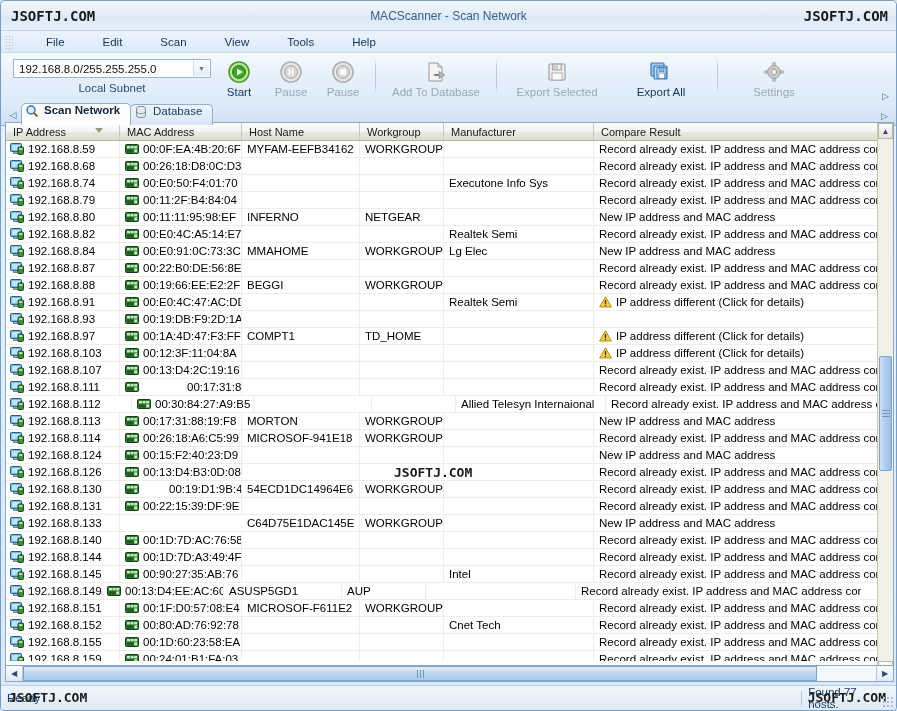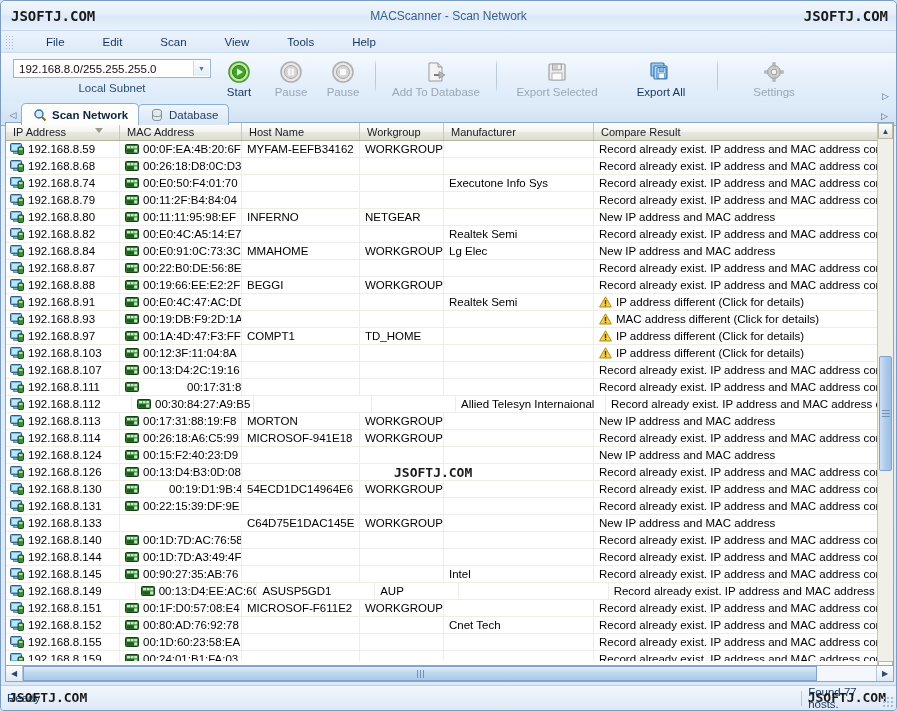--- a/index.html
+++ b/index.html
@@ -141,22 +141,22 @@
     padding-left: 4px;
     position: relative;
   }
   .tab-scroll-left {
     width: 16px; height: 20px;
     display: flex; align-items: center; justify-content: center;
     color: #4a6a8c; font-size: 9px;
   }
   .tab {
     height: 21px;
-    display: flex; align-items: center;
-    padding: 0 10px 0 11px;
+    display: flex; align-items: flex-start;
+    padding: 0 10px 0 3px;
     font-size: 11.5px;
     border: 1px solid #8fb0cf;
     border-bottom: none;
     border-radius: 5px 5px 0 0;
     margin-right: -1px;
     position: relative;
   }
   .tab.active {
     background: #fdfdfd;
     color: #10243d;
@@ -924,62 +924,98 @@
           </div>
           <div class="cell " style="width: 118px;">
             <span></span>
           </div>
           <div class="cell " style="width: 84px;">
             <span></span>
           </div>
           <div class="cell " style="width: 150px;">
             <span></span>
           </div>
+        </div>
+        <div class="row">
+          <div class="cell ip" style="width: 114px;">
+            <span class="cell-ico">
+              <svg width="14" height="12" viewBox="0 0 14 12">
+                <rect x="0.5" y="0.5" width="11" height="8" rx="1" fill="#6fb9e8" stroke="#2a5c86" stroke-width="1"></rect>
+                <rect x="2" y="2" width="8" height="5" fill="#bfe4f8"></rect>
+                <rect x="3.5" y="8.5" width="5" height="2" fill="#8fa8ba" stroke="#2a5c86" stroke-width="0.6"></rect>
+                <rect x="8" y="4" width="5.5" height="7.5" rx="1" fill="#3d8f3d" stroke="#1d4d1d" stroke-width="1"></rect>
+                <rect x="9" y="5" width="3.5" height="2" fill="#a9dea9"></rect>
+              </svg>
+            </span>
+            <span>192.168.8.97</span>
+          </div>
+          <div class="cell " style="width: 122px;">
+            <span class="cell-ico">
+              <svg width="14" height="12" viewBox="0 0 14 12">
+                <rect x="0.5" y="1.5" width="13" height="9" rx="1" fill="#2f7a2f" stroke="#173f17" stroke-width="1"></rect>
+                <rect x="2" y="3" width="3" height="2.4" fill="#c6ecc6"></rect>
+                <rect x="5.6" y="3" width="3" height="2.4" fill="#c6ecc6"></rect>
+                <rect x="9.2" y="3" width="3" height="2.4" fill="#c6ecc6"></rect>
+                <rect x="2" y="6.4" width="6.6" height="3" fill="#1d5c1d"></rect>
+                <rect x="9.2" y="6.4" width="3" height="3" fill="#c6ecc6"></rect>
+              </svg>
+            </span>
+            <span>00:1A:4D:47:F3:FF</span>
+          </div>
+          <div class="cell " style="width: 118px;">
+            <span>COMPT1</span>
+          </div>
+          <div class="cell " style="width: 84px;">
+            <span>TD_HOME</span>
+          </div>
+          <div class="cell " style="width: 150px;">
+            <span></span>
+          </div>
           <div class="cell cmp" style="width: 285px;">
             <span class="cell-ico">
               <svg width="13" height="12" viewBox="0 0 13 12">
                 <polygon points="6.5,0.8 12.4,11 0.6,11" fill="#f7cf4a" stroke="#b08c12" stroke-width="1" stroke-linejoin="round"></polygon>
                 <rect x="5.8" y="4" width="1.4" height="4" fill="#4a3a05"></rect>
                 <rect x="5.8" y="8.7" width="1.4" height="1.4" fill="#4a3a05"></rect>
               </svg>
             </span>
-            <span>MAC address different (Click for details)</span>
-          </div>
-        </div>
-        <div class="row">
-          <div class="cell ip" style="width: 114px;">
-            <span class="cell-ico">
-              <svg width="14" height="12" viewBox="0 0 14 12">
-                <rect x="0.5" y="0.5" width="11" height="8" rx="1" fill="#6fb9e8" stroke="#2a5c86" stroke-width="1"></rect>
-                <rect x="2" y="2" width="8" height="5" fill="#bfe4f8"></rect>
-                <rect x="3.5" y="8.5" width="5" height="2" fill="#8fa8ba" stroke="#2a5c86" stroke-width="0.6"></rect>
-                <rect x="8" y="4" width="5.5" height="7.5" rx="1" fill="#3d8f3d" stroke="#1d4d1d" stroke-width="1"></rect>
-                <rect x="9" y="5" width="3.5" height="2" fill="#a9dea9"></rect>
-              </svg>
-            </span>
-            <span>192.168.8.97</span>
-          </div>
-          <div class="cell " style="width: 122px;">
-            <span class="cell-ico">
-              <svg width="14" height="12" viewBox="0 0 14 12">
-                <rect x="0.5" y="1.5" width="13" height="9" rx="1" fill="#2f7a2f" stroke="#173f17" stroke-width="1"></rect>
-                <rect x="2" y="3" width="3" height="2.4" fill="#c6ecc6"></rect>
-                <rect x="5.6" y="3" width="3" height="2.4" fill="#c6ecc6"></rect>
-                <rect x="9.2" y="3" width="3" height="2.4" fill="#c6ecc6"></rect>
-                <rect x="2" y="6.4" width="6.6" height="3" fill="#1d5c1d"></rect>
-                <rect x="9.2" y="6.4" width="3" height="3" fill="#c6ecc6"></rect>
-              </svg>
-            </span>
-            <span>00:1A:4D:47:F3:FF</span>
-          </div>
-          <div class="cell " style="width: 118px;">
-            <span>COMPT1</span>
-          </div>
-          <div class="cell " style="width: 84px;">
-            <span>TD_HOME</span>
+            <span>IP address different (Click for details)</span>
+          </div>
+        </div>
+        <div class="row">
+          <div class="cell ip" style="width: 114px;">
+            <span class="cell-ico">
+              <svg width="14" height="12" viewBox="0 0 14 12">
+                <rect x="0.5" y="0.5" width="11" height="8" rx="1" fill="#6fb9e8" stroke="#2a5c86" stroke-width="1"></rect>
+                <rect x="2" y="2" width="8" height="5" fill="#bfe4f8"></rect>
+                <rect x="3.5" y="8.5" width="5" height="2" fill="#8fa8ba" stroke="#2a5c86" stroke-width="0.6"></rect>
+                <rect x="8" y="4" width="5.5" height="7.5" rx="1" fill="#3d8f3d" stroke="#1d4d1d" stroke-width="1"></rect>
+                <rect x="9" y="5" width="3.5" height="2" fill="#a9dea9"></rect>
+              </svg>
+            </span>
+            <span>192.168.8.103</span>
+          </div>
+          <div class="cell " style="width: 122px;">
+            <span class="cell-ico">
+              <svg width="14" height="12" viewBox="0 0 14 12">
+                <rect x="0.5" y="1.5" width="13" height="9" rx="1" fill="#2f7a2f" stroke="#173f17" stroke-width="1"></rect>
+                <rect x="2" y="3" width="3" height="2.4" fill="#c6ecc6"></rect>
+                <rect x="5.6" y="3" width="3" height="2.4" fill="#c6ecc6"></rect>
+                <rect x="9.2" y="3" width="3" height="2.4" fill="#c6ecc6"></rect>
+                <rect x="2" y="6.4" width="6.6" height="3" fill="#1d5c1d"></rect>
+                <rect x="9.2" y="6.4" width="3" height="3" fill="#c6ecc6"></rect>
+              </svg>
+            </span>
+            <span>00:12:3F:11:04:8A</span>
+          </div>
+          <div class="cell " style="width: 118px;">
+            <span></span>
+          </div>
+          <div class="cell " style="width: 84px;">
+            <span></span>
           </div>
           <div class="cell " style="width: 150px;">
             <span></span>
           </div>
           <div class="cell cmp" style="width: 285px;">
             <span class="cell-ico">
               <svg width="13" height="12" viewBox="0 0 13 12">
                 <polygon points="6.5,0.8 12.4,11 0.6,11" fill="#f7cf4a" stroke="#b08c12" stroke-width="1" stroke-linejoin="round"></polygon>
                 <rect x="5.8" y="4" width="1.4" height="4" fill="#4a3a05"></rect>
                 <rect x="5.8" y="8.7" width="1.4" height="1.4" fill="#4a3a05"></rect>
@@ -992,66 +1028,20 @@
           <div class="cell ip" style="width: 114px;">
             <span class="cell-ico">
               <svg width="14" height="12" viewBox="0 0 14 12">
                 <rect x="0.5" y="0.5" width="11" height="8" rx="1" fill="#6fb9e8" stroke="#2a5c86" stroke-width="1"></rect>
                 <rect x="2" y="2" width="8" height="5" fill="#bfe4f8"></rect>
                 <rect x="3.5" y="8.5" width="5" height="2" fill="#8fa8ba" stroke="#2a5c86" stroke-width="0.6"></rect>
                 <rect x="8" y="4" width="5.5" height="7.5" rx="1" fill="#3d8f3d" stroke="#1d4d1d" stroke-width="1"></rect>
                 <rect x="9" y="5" width="3.5" height="2" fill="#a9dea9"></rect>
               </svg>
             </span>
-            <span>192.168.8.103</span>
-          </div>
-          <div class="cell " style="width: 122px;">
-            <span class="cell-ico">
-              <svg width="14" height="12" viewBox="0 0 14 12">
-                <rect x="0.5" y="1.5" width="13" height="9" rx="1" fill="#2f7a2f" stroke="#173f17" stroke-width="1"></rect>
-                <rect x="2" y="3" width="3" height="2.4" fill="#c6ecc6"></rect>
-                <rect x="5.6" y="3" width="3" height="2.4" fill="#c6ecc6"></rect>
-                <rect x="9.2" y="3" width="3" height="2.4" fill="#c6ecc6"></rect>
-                <rect x="2" y="6.4" width="6.6" height="3" fill="#1d5c1d"></rect>
-                <rect x="9.2" y="6.4" width="3" height="3" fill="#c6ecc6"></rect>
-              </svg>
-            </span>
-            <span>00:12:3F:11:04:8A</span>
-          </div>
-          <div class="cell " style="width: 118px;">
-            <span></span>
-          </div>
-          <div class="cell " style="width: 84px;">
-            <span></span>
-          </div>
-          <div class="cell " style="width: 150px;">
-            <span></span>
-          </div>
-          <div class="cell cmp" style="width: 285px;">
-            <span class="cell-ico">
-              <svg width="13" height="12" viewBox="0 0 13 12">
-                <polygon points="6.5,0.8 12.4,11 0.6,11" fill="#f7cf4a" stroke="#b08c12" stroke-width="1" stroke-linejoin="round"></polygon>
-                <rect x="5.8" y="4" width="1.4" height="4" fill="#4a3a05"></rect>
-                <rect x="5.8" y="8.7" width="1.4" height="1.4" fill="#4a3a05"></rect>
-              </svg>
-            </span>
-            <span>IP address different (Click for details)</span>
-          </div>
-        </div>
-        <div class="row">
-          <div class="cell ip" style="width: 114px;">
-            <span class="cell-ico">
-              <svg width="14" height="12" viewBox="0 0 14 12">
-                <rect x="0.5" y="0.5" width="11" height="8" rx="1" fill="#6fb9e8" stroke="#2a5c86" stroke-width="1"></rect>
-                <rect x="2" y="2" width="8" height="5" fill="#bfe4f8"></rect>
-                <rect x="3.5" y="8.5" width="5" height="2" fill="#8fa8ba" stroke="#2a5c86" stroke-width="0.6"></rect>
-                <rect x="8" y="4" width="5.5" height="7.5" rx="1" fill="#3d8f3d" stroke="#1d4d1d" stroke-width="1"></rect>
-                <rect x="9" y="5" width="3.5" height="2" fill="#a9dea9"></rect>
-              </svg>
-            </span>
             <span>192.168.8.107</span>
           </div>
           <div class="cell " style="width: 122px;">
             <span class="cell-ico">
               <svg width="14" height="12" viewBox="0 0 14 12">
                 <rect x="0.5" y="1.5" width="13" height="9" rx="1" fill="#2f7a2f" stroke="#173f17" stroke-width="1"></rect>
                 <rect x="2" y="3" width="3" height="2.4" fill="#c6ecc6"></rect>
                 <rect x="5.6" y="3" width="3" height="2.4" fill="#c6ecc6"></rect>
                 <rect x="9.2" y="3" width="3" height="2.4" fill="#c6ecc6"></rect>
                 <rect x="2" y="6.4" width="6.6" height="3" fill="#1d5c1d"></rect>
@@ -1535,21 +1525,21 @@
             <span></span>
           </div>
           <div class="cell " style="width: 150px;">
             <span>Intel</span>
           </div>
           <div class="cell cmp" style="width: 285px;">
             <span>Record already exist. IP address and MAC address compl</span>
           </div>
         </div>
         <div class="row">
-          <div class="cell ip" style="width: 130px;">
+          <div class="cell ip" style="width: 96px;">
             <span class="cell-ico">
               <svg width="14" height="12" viewBox="0 0 14 12">
                 <rect x="0.5" y="0.5" width="11" height="8" rx="1" fill="#6fb9e8" stroke="#2a5c86" stroke-width="1"></rect>
                 <rect x="2" y="2" width="8" height="5" fill="#bfe4f8"></rect>
                 <rect x="3.5" y="8.5" width="5" height="2" fill="#8fa8ba" stroke="#2a5c86" stroke-width="0.6"></rect>
                 <rect x="8" y="4" width="5.5" height="7.5" rx="1" fill="#3d8f3d" stroke="#1d4d1d" stroke-width="1"></rect>
                 <rect x="9" y="5" width="3.5" height="2" fill="#a9dea9"></rect>
               </svg>
             </span>
             <span>192.168.8.149</span>

